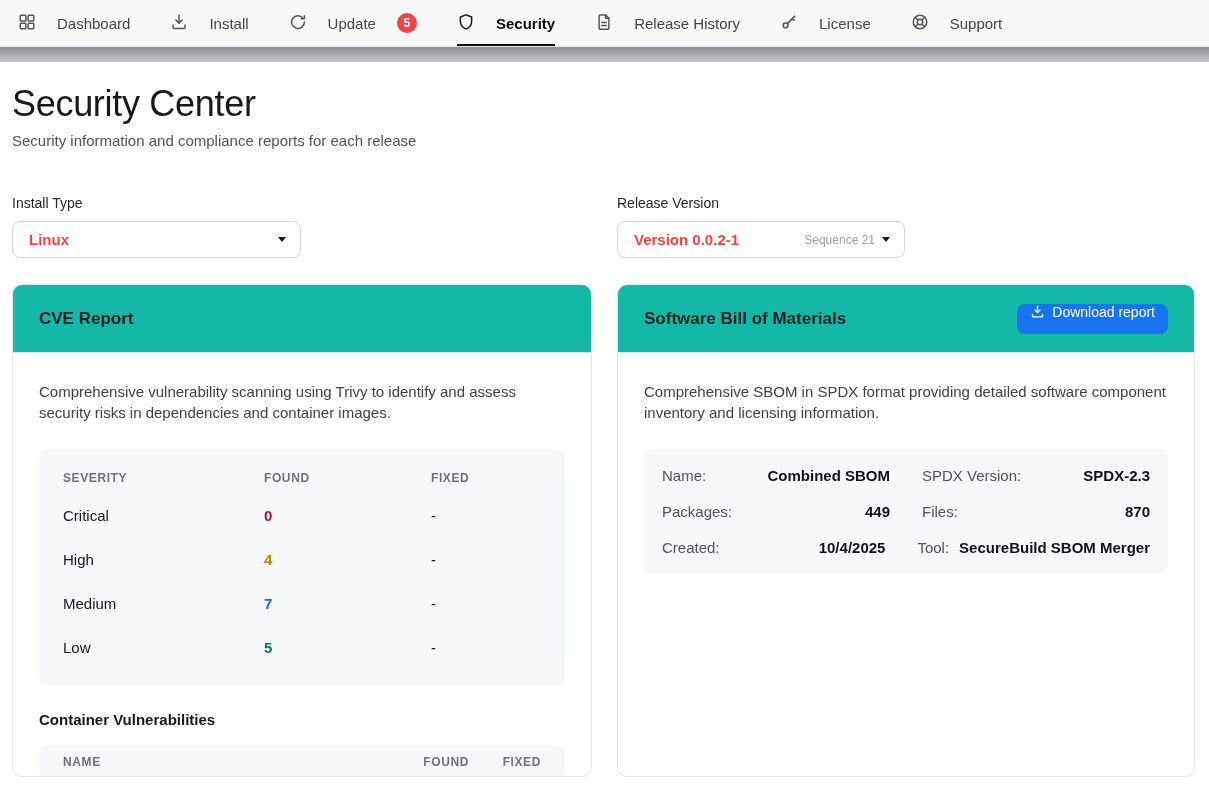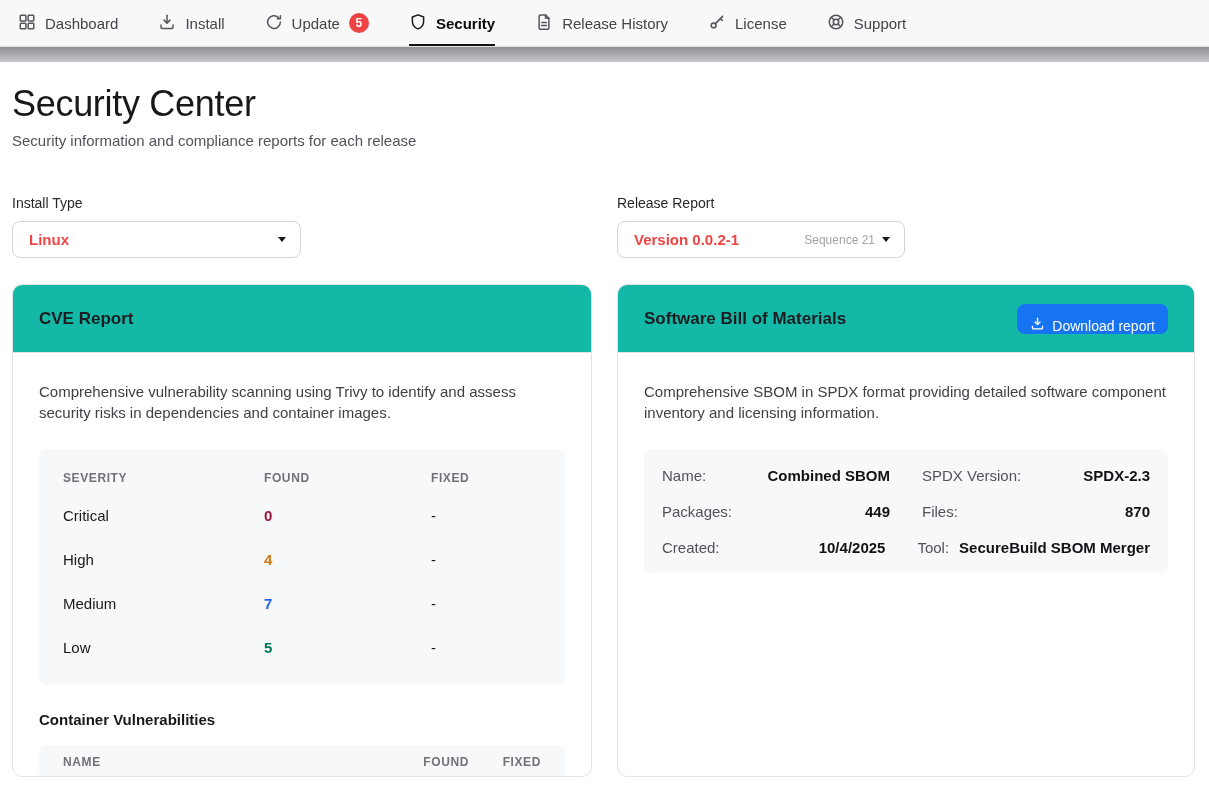--- a/index.html
+++ b/index.html
@@ -17,21 +17,21 @@
     background: #f8f8f9;
     border-bottom: 1px solid #e4e4e7;
     display: flex;
     align-items: stretch;
     padding-left: 18px;
     gap: 40px;
   }
   .nav-item {
     display: flex;
     align-items: center;
-    gap: 9px;
+    gap: 21px;
     font-size: 15px;
     color: #44444a;
     cursor: pointer;
     border-bottom: 2px solid transparent;
     padding-top: 2px;
   }
   .nav-item svg { stroke: #55555c; }
   .nav-item.active { color: #0b0b0e; font-weight: 600; border-bottom-color: #101014; }
   .nav-item.active svg { stroke: #18181b; }
   .nav-badge {
@@ -163,21 +163,21 @@
     background: #1673f2;
     color: #fff;
     border: none;
     border-radius: 8px;
     height: 30px;
     padding: 0 13px;
     font-size: 14px;
     font-weight: 500;
     font-family: inherit;
     display: inline-flex;
-    align-items: flex-end;
+    align-items: flex-start;
     gap: 7px;
     cursor: pointer;
   }
   .btn-primary svg { stroke: #ffffff; }
 
   
   .sbom-box {
     margin-top: 26px;
     background: #f7f8fa;
     border-radius: 8px;
@@ -268,21 +268,21 @@
 
   <div class="controls">
     <div class="control-col-left">
       <div class="control-label">Install Type</div>
       <div class="select-box">
         <span class="select-value">Linux</span>
         <span class="caret"></span>
       </div>
     </div>
     <div class="control-col-right">
-      <div class="control-label">Release Report</div>
+      <div class="control-label">Release Version</div>
       <div class="select-box">
         <span class="select-value">Version 0.0.2-1</span>
         <span class="select-secondary">Sequence 21</span>
         <span class="caret"></span>
       </div>
     </div>
   </div>
 
   <div class="cards">
 

